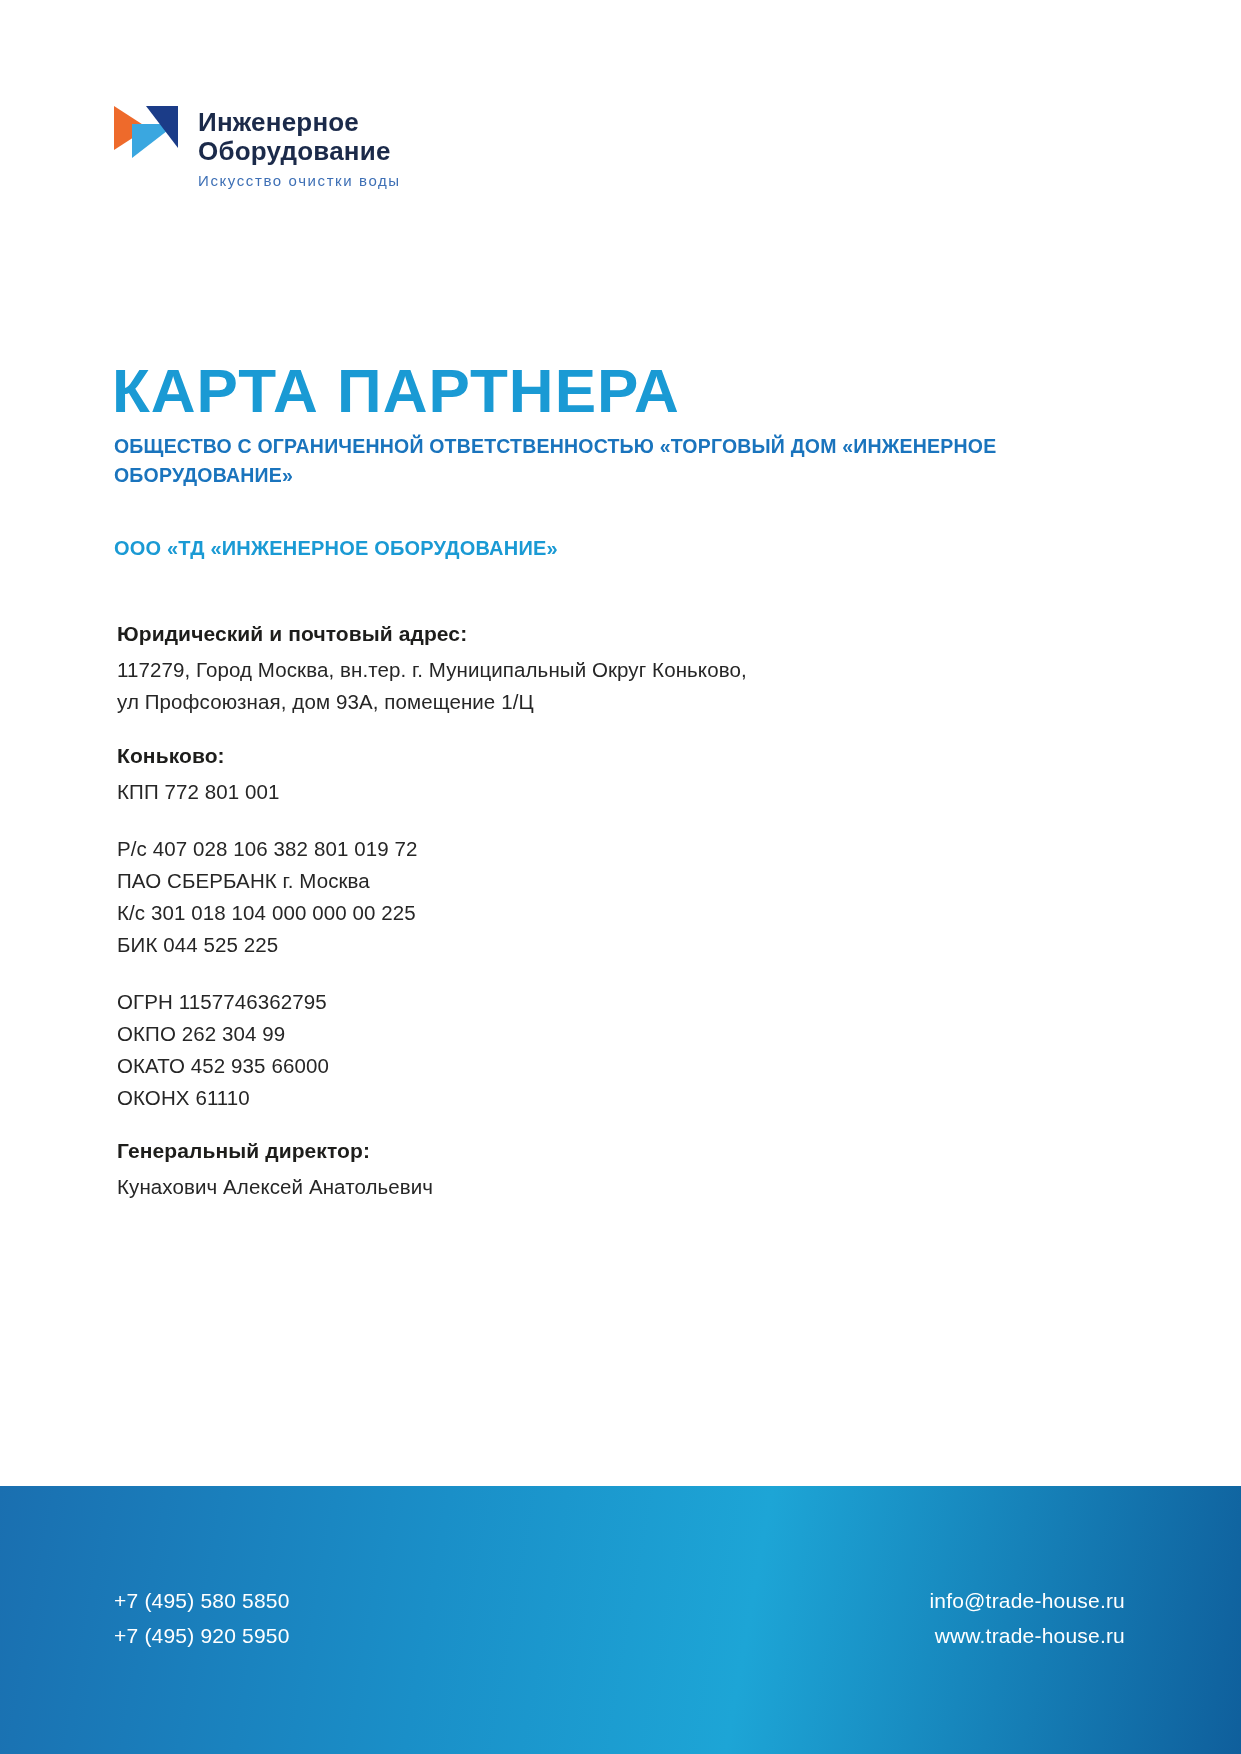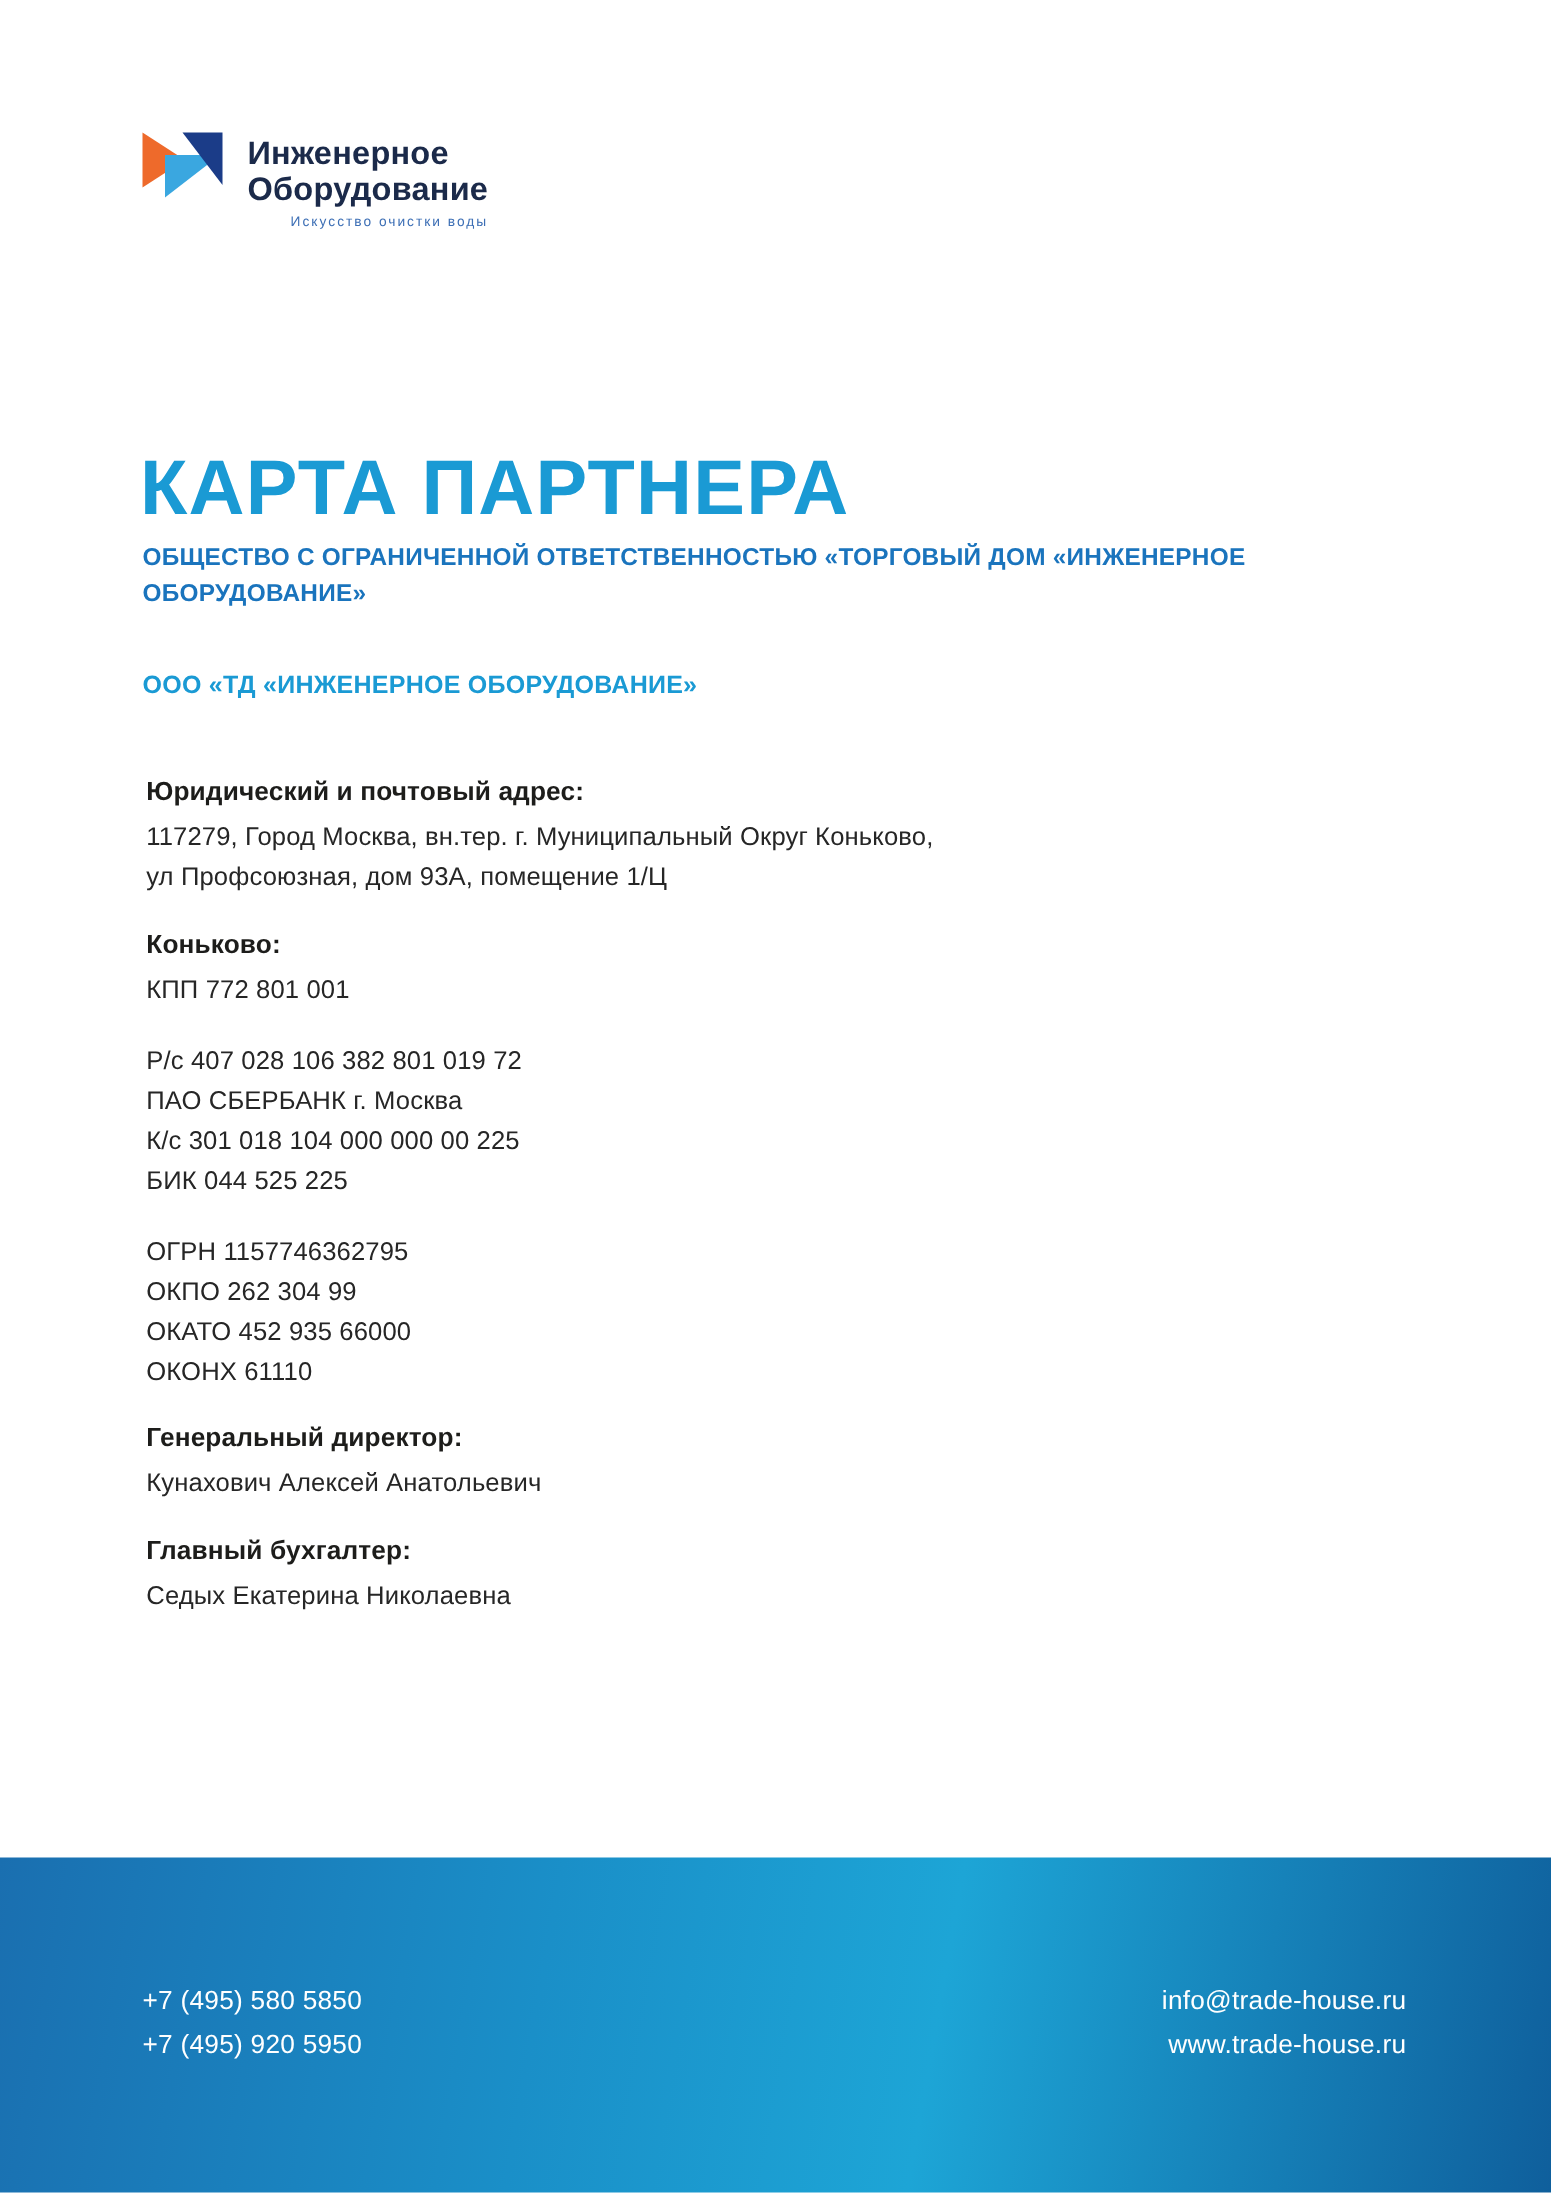--- a/index.html
+++ b/index.html
@@ -64,21 +64,21 @@
   }
   .logo-name {
     font-size: 26px;
     font-weight: bold;
     line-height: 1.12;
     color: #1b2a4a;
     letter-spacing: 0.2px;
   }
   .logo-tagline {
     margin-top: 6px;
-    font-size: 11px;
+    font-size: 15px;
     color: #3d6fb5;
     letter-spacing: 1.6px;
     text-align: right;
   }
 
   
   .doc-title {
     position: absolute;
     left: 112px;
     top: 318px;
@@ -212,24 +212,20 @@
     <div class="line">ОКОНХ 61110</div>
   </div>
 
   <div class="spacer"></div>
 
   <div class="group">
     <div class="group-label">Генеральный директор:</div>
     <div class="line">Кунахович Алексей Анатольевич</div>
   </div>
 
-  <div class="group">
-    <div class="group-label">Главный бухгалтер:</div>
-    <div class="line">Седых Екатерина Николаевна</div>
-  </div>
 
 </div>
 
 <div class="footer">
   <div class="footer-left">
     <div class="footer-line">+7 (495) 580 5850</div>
     <div class="footer-line">+7 (495) 920 5950</div>
   </div>
   <div class="footer-right">
     <div class="footer-line">info@trade-house.ru</div>

